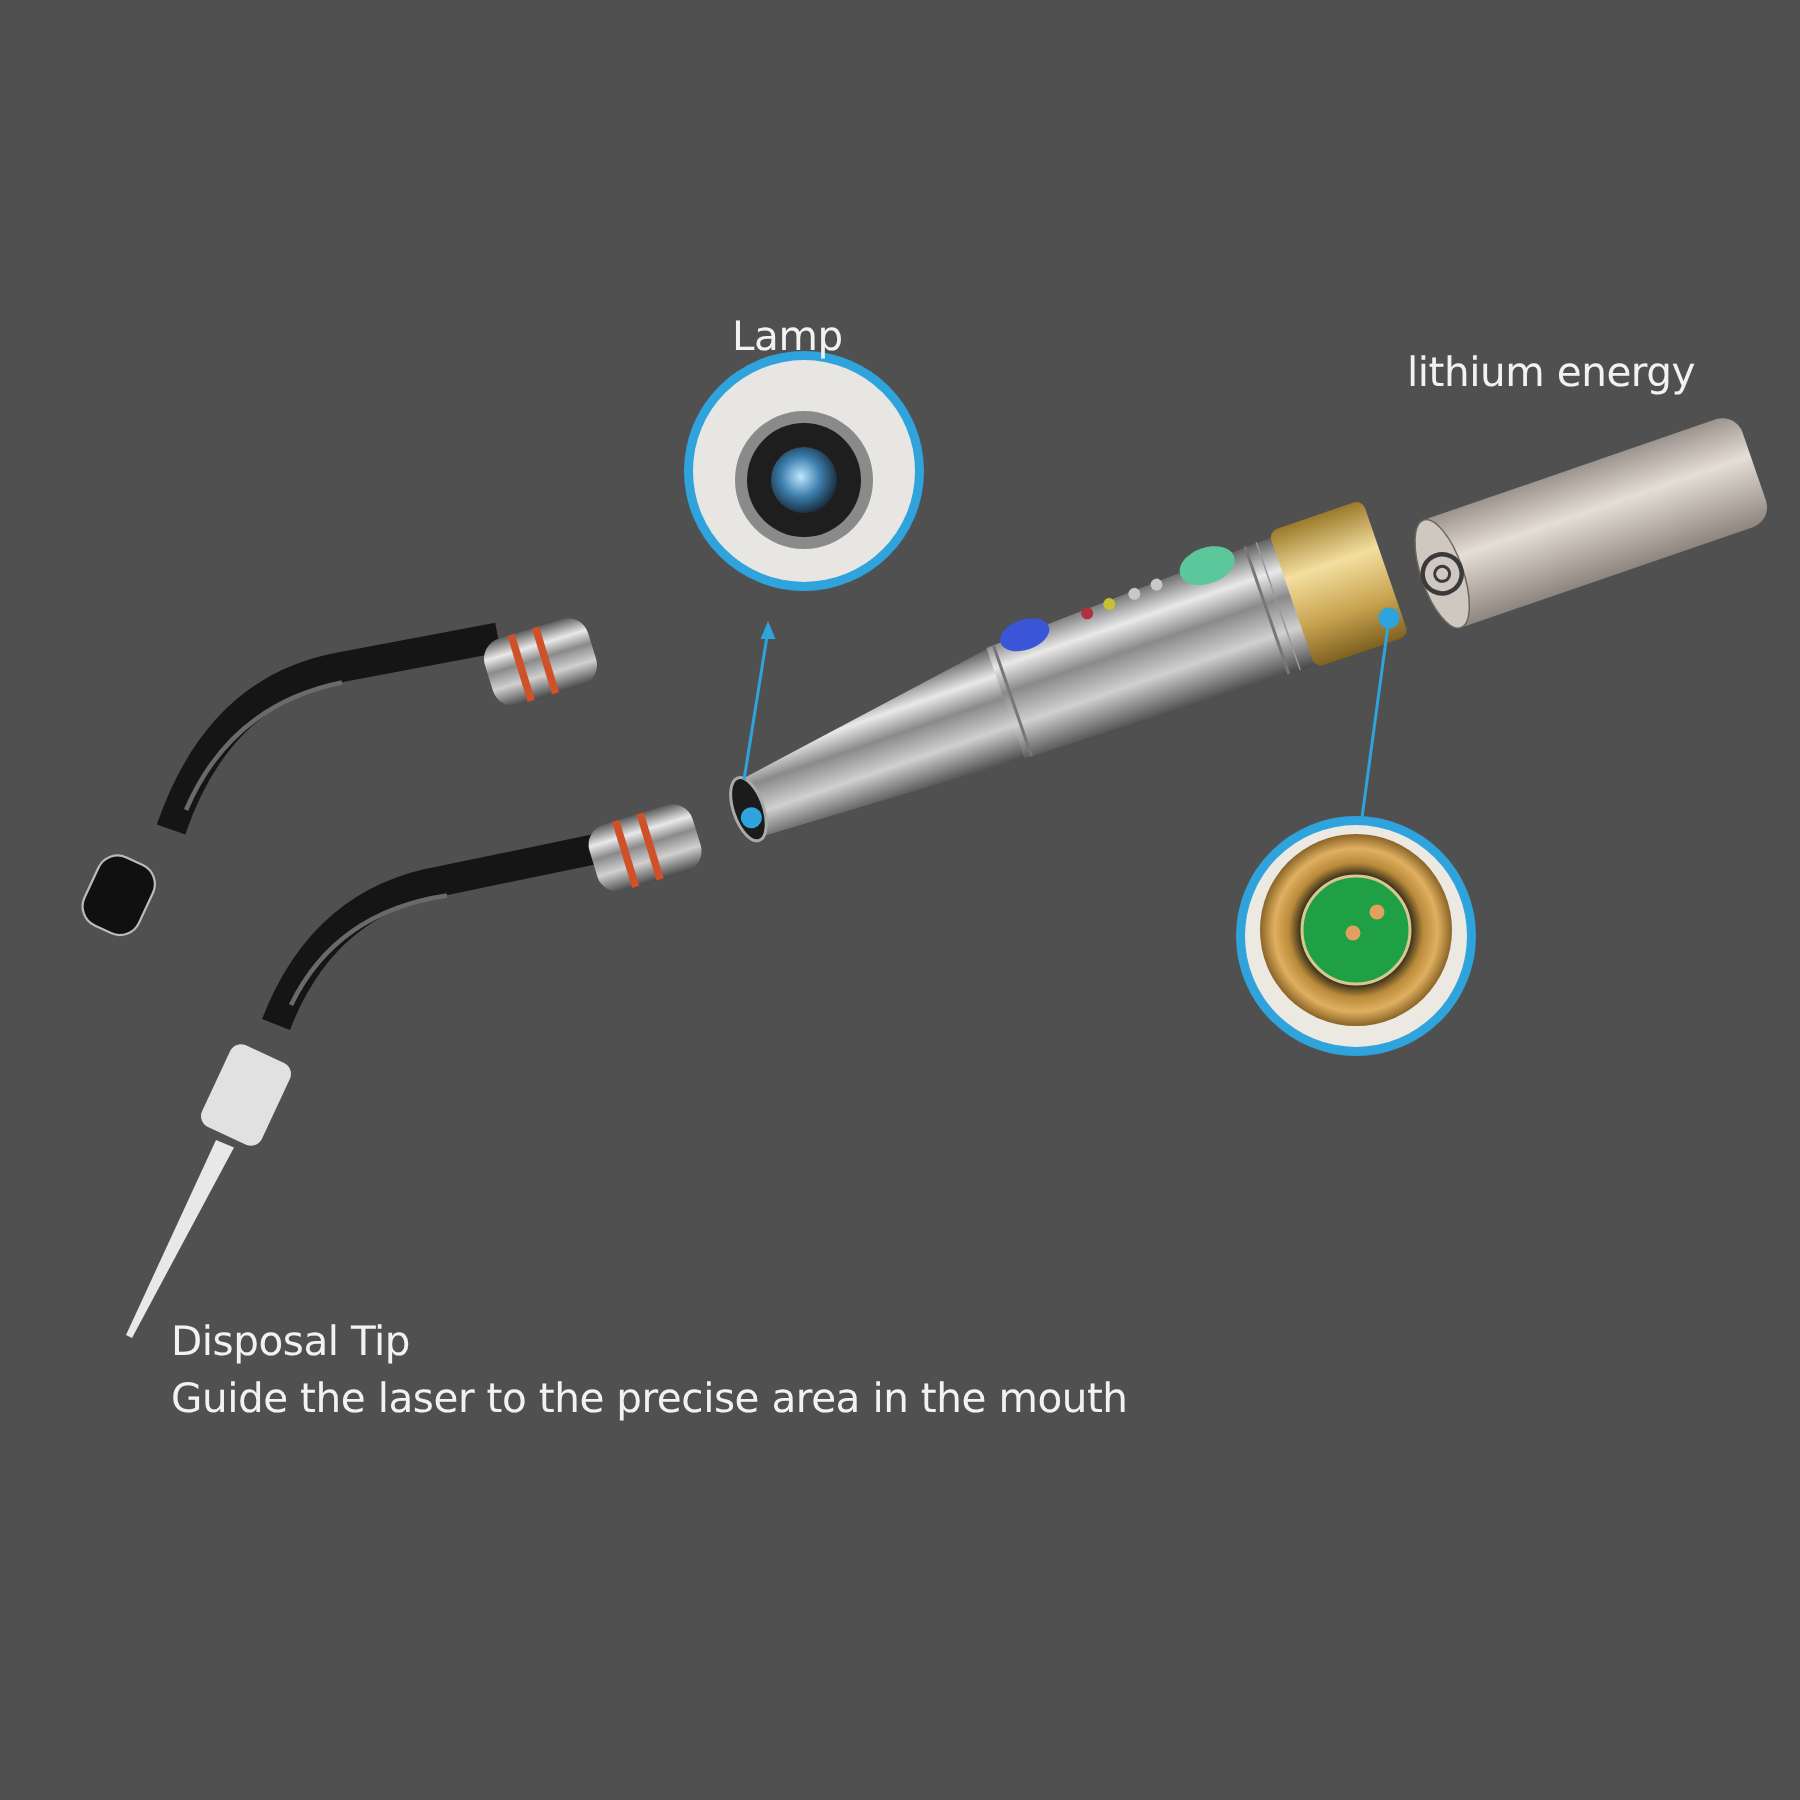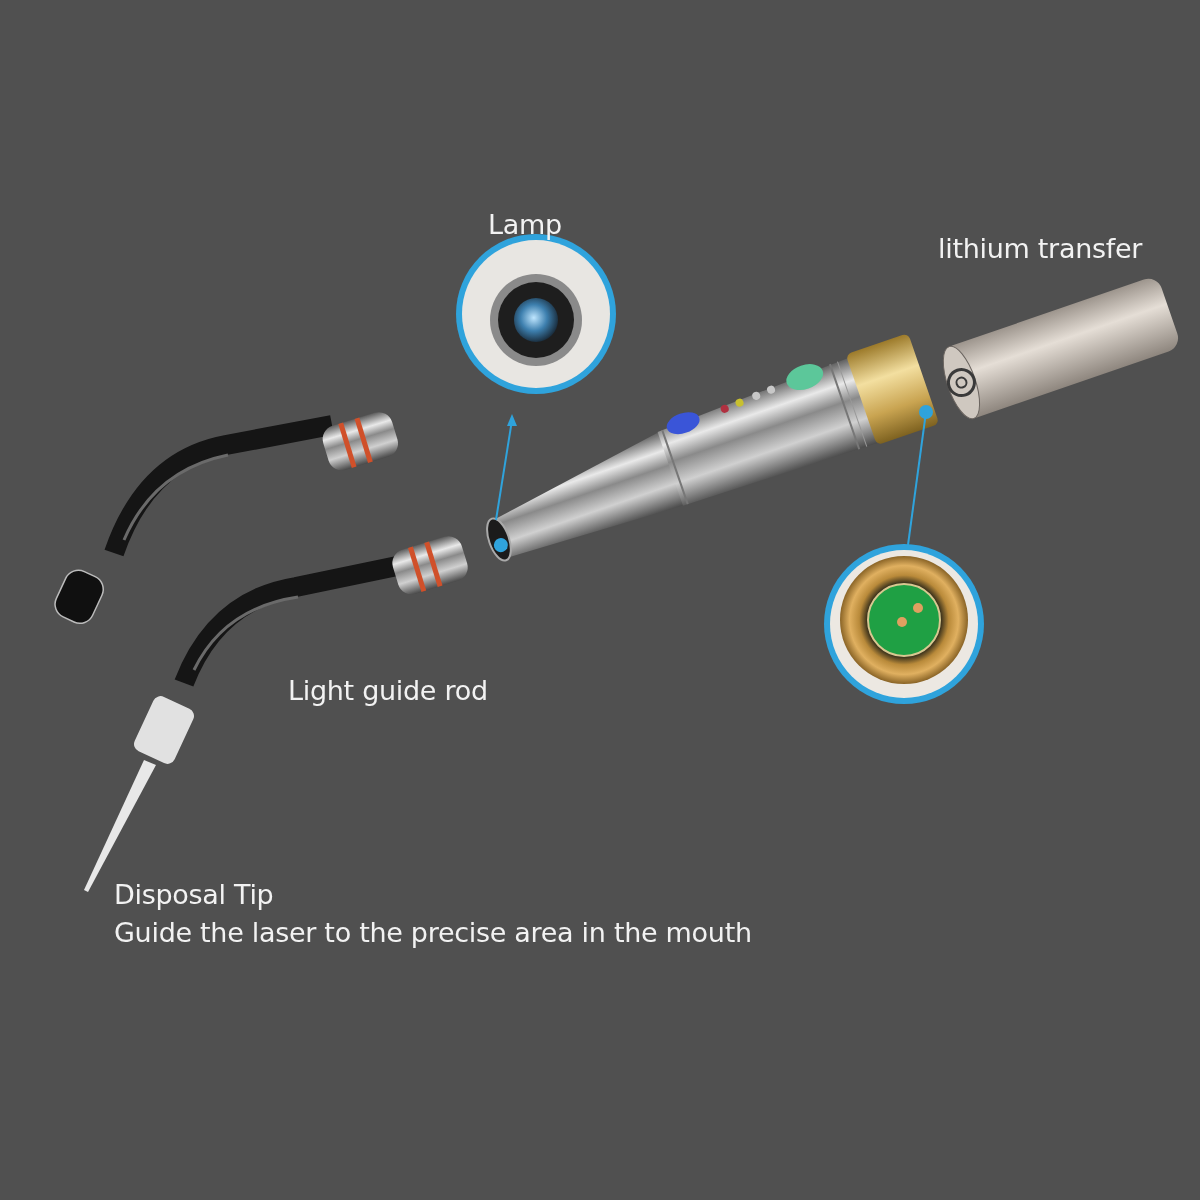--- a/index.html
+++ b/index.html
@@ -122,20 +122,19 @@
     <circle cx="888" cy="624" r="80" fill="#2fa3dc"></circle>
     <circle cx="888" cy="624" r="74" fill="#ece8e2"></circle>
     <circle cx="888" cy="620" r="64" fill="url(#goldRing)"></circle>
     <circle cx="888" cy="620" r="36" fill="#1fa044" stroke="#d8c890" stroke-width="2"></circle>
     <circle cx="902" cy="608" r="5" fill="#e0a060"></circle>
     <circle cx="886" cy="622" r="5" fill="#e0a060"></circle>
   </g>
 </svg>
 
 <div class="label" style="left:472px; top:206px;">Lamp</div>
-<div class="label" style="left:922px; top:230px;">lithium transfer</div>
+<div class="label" style="left:922px; top:230px;">lithium energy</div>
 
-<div class="label" style="left:272px; top:672px;">Light guide rod</div>
 
 <div class="label" style="left:98px; top:914px;">Guide the laser to the precise area in the mouth</div>
 <div class="label" style="left:98px; top:876px;">Disposal Tip</div>
 
 </div>
 
 </body></html>

